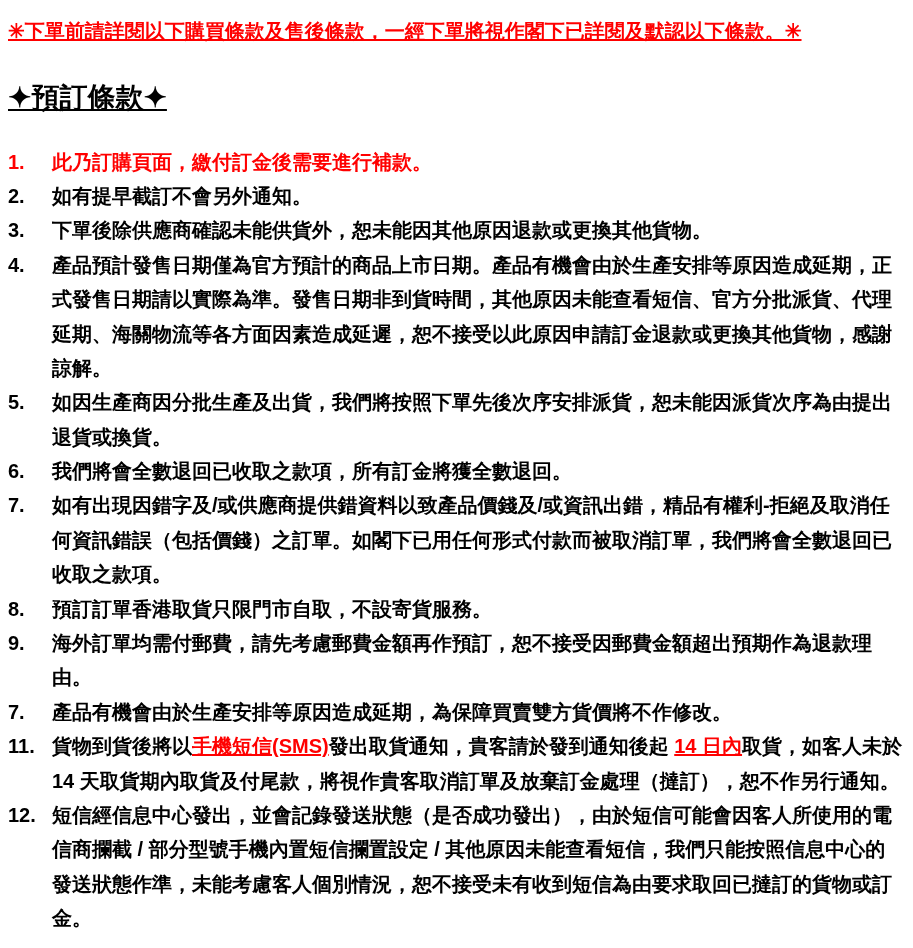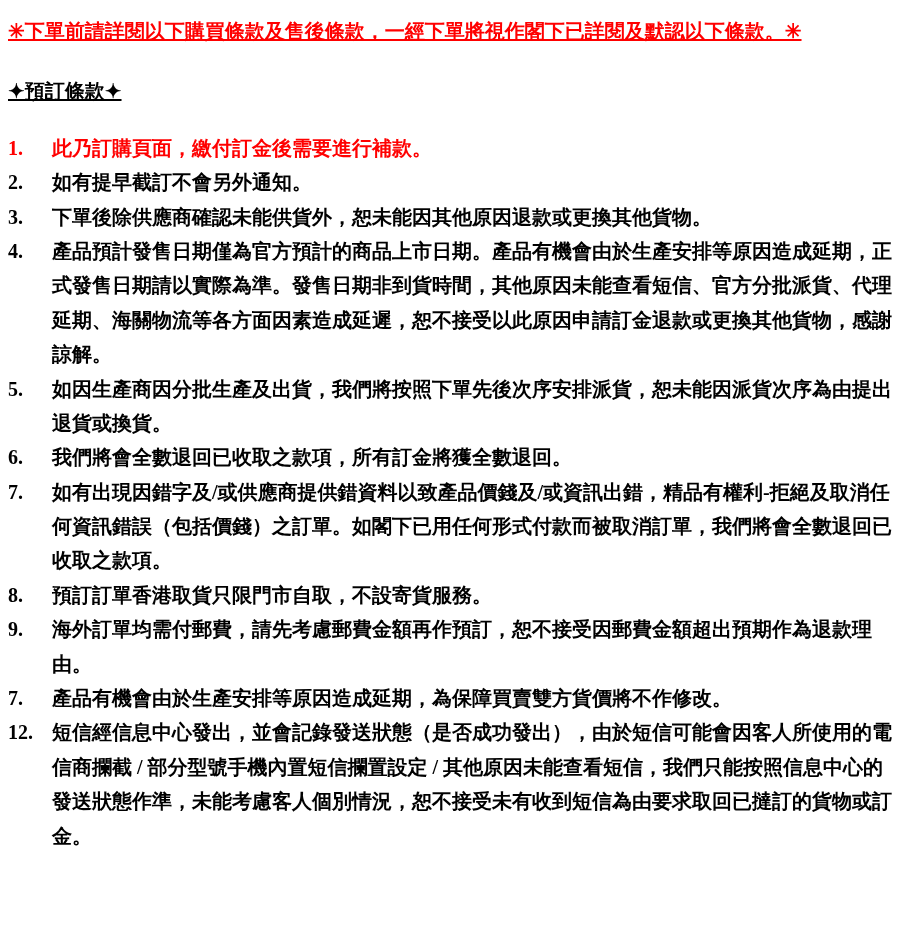--- a/index.html
+++ b/index.html
@@ -5,38 +5,38 @@
   html, body {
     margin: 0;
     padding: 0;
     background: #ffffff;
   }
   .page {
     width: 913px;
     min-height: 948px;
     box-sizing: border-box;
     padding: 14px 10px 10px 8px;
-    font-family: Liberation Serif, serif;
+    font-family: Liberation Sans, sans-serif;
     font-weight: 700;
     color: #000000;
     font-size: 20px;
     line-height: 1.72;
     background: #ffffff;
   }
   .notice {
     color: #ff0000;
     text-decoration: underline;
     font-size: 20px;
     font-weight: 700;
     margin: 0 0 26px 0;
   }
   .section-title {
     color: #000000;
     text-decoration: underline;
-    font-size: 20px;
+    font-size: 28px;
     font-weight: 700;
     margin: 0 0 22px 0;
   }
   ol.terms-list {
     list-style: none;
     margin: 0;
     padding: 0;
   }
   ol.terms-list li {
     display: flex;
@@ -118,20 +118,24 @@
     <li>
       <span class="num">9.</span>
       <span class="content"><span>海外訂單均需付郵費，請先考慮郵費金額再作預訂，恕不接受因郵費金額超出預期作為退款理由。</span></span>
     </li>
 
     <li>
       <span class="num">7.</span>
       <span class="content"><span>產品有機會由於生產安排等原因造成延期，為保障買賣雙方貨價將不作修改。</span></span>
     </li>
 
+    <li>
+      <span class="num">11.</span>
+      <span class="content"><span>貨物到貨後將以</span><span class="seg-red-underline">手機短信(SMS)</span><span>發出取貨通知，貴客請於發到通知後起 </span><span class="seg-red-underline">14 日內</span><span>取貨，如客人未於14 天取貨期內取貨及付尾款，將視作貴客取消訂單及放棄訂金處理（撻訂），恕不作另行通知。</span></span>
+    </li>
 
     <li>
       <span class="num">12.</span>
       <span class="content"><span>短信經信息中心發出，並會記錄發送狀態（是否成功發出），由於短信可能會因客人所使用的電信商攔截 / 部分型號手機內置短信攔置設定 / 其他原因未能查看短信，我們只能按照信息中心的發送狀態作準，未能考慮客人個別情況，恕不接受未有收到短信為由要求取回已撻訂的貨物或訂金。</span></span>
     </li>
 
 
   </ol>
 
 </div>

